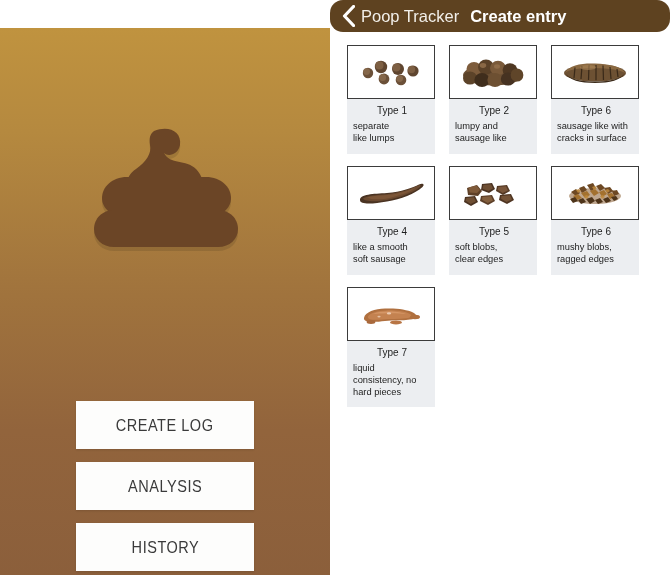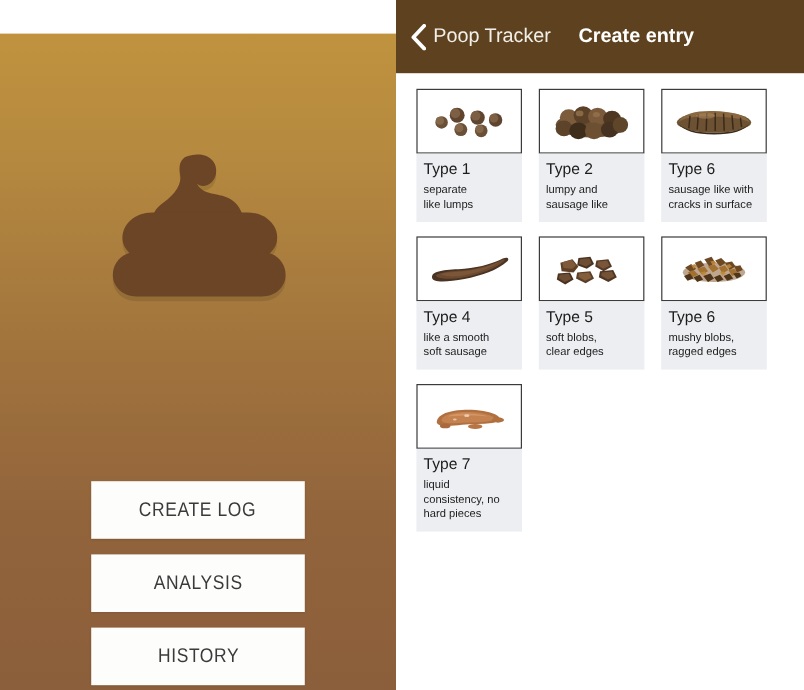--- a/index.html
+++ b/index.html
@@ -74,45 +74,46 @@
   
   .entry-screen {
     position: relative;
     width: 340px;
     height: 575px;
     background: #ffffff;
     flex: 0 0 340px;
   }
   .titlebar {
     position: relative;
-    height: 61px;
+    height: 32px;
     background: #5e4220;
     display: flex;
     align-items: center;
     padding-left: 12px;
     box-sizing: border-box;
+    border-radius: 13px;
   }
   .back-icon {
     width: 13px;
     height: 22px;
     flex: 0 0 13px;
     margin-right: 6px;
     display: block;
   }
   .app-name {
     color: #f2efe9;
     font-size: 16.5px;
     font-weight: 400;
     white-space: nowrap;
   }
   .screen-title {
     color: #ffffff;
     font-size: 16.5px;
     font-weight: bold;
-    margin-left: 23px;
+    margin-left: 11px;
     white-space: nowrap;
   }
 
   .type-grid {
     position: absolute;
     left: 357px;
     top: 58px;
     width: 297px;
     display: flex;
     flex-wrap: wrap;
@@ -140,24 +141,25 @@
   }
   .card-image svg { display: block; }
 
   .card-caption {
     background: #eceef1;
     padding: 6px 6px 8px 6px;
     box-sizing: border-box;
     min-height: 55px;
   }
   .card-type {
-    font-size: 13px;
+    font-size: 10px;
     color: #1c1c1c;
     margin-bottom: 5px;
     line-height: 1.1;
+    margin-left: 24px;
   }
   .card-desc {
     font-size: 9.3px;
     color: #1c1c1c;
     line-height: 1.28;
     white-space: pre-line;
   }
 </style>
 </head>
 <body>

